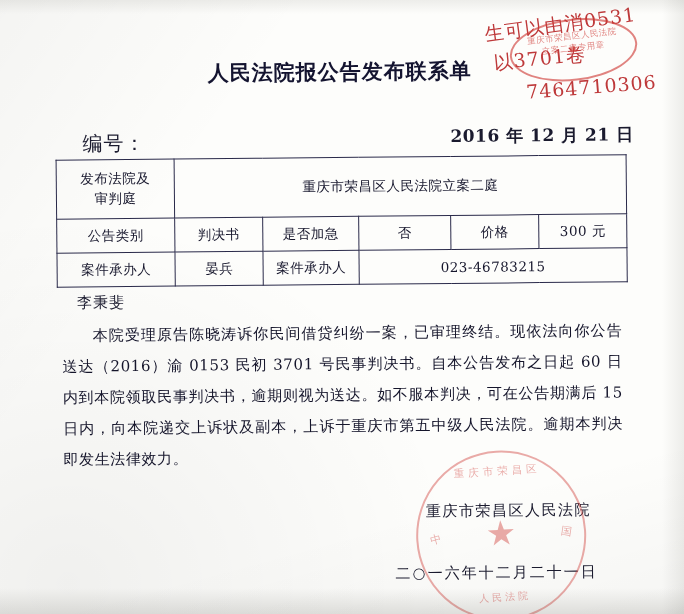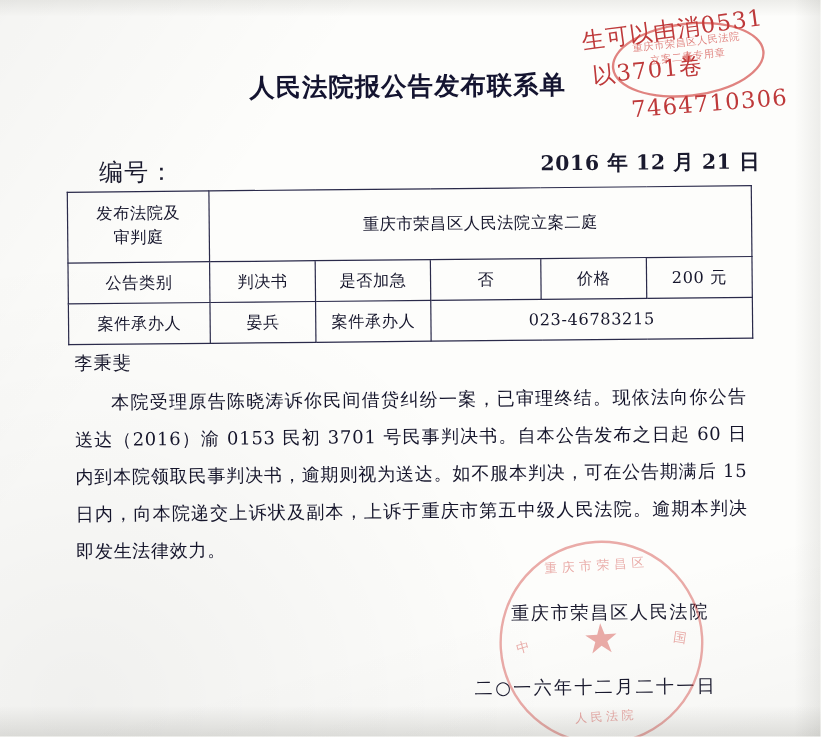--- a/index.html
+++ b/index.html
@@ -139,21 +139,21 @@
     color: #16162c;
     letter-spacing: 0.5px;
   }
   #table tr.r1 td { height: 52px; }
   #table tr.r2 td, #table tr.r3 td { height: 27px; }
   .cell-multiline { line-height: 1.45; }
 
   
   .salutation {
     position: absolute;
-    left: 62px; top: 291px;
+    left: 77px; top: 291px;
     font-size: 15px;
     font-family: "DejaVu Serif", "Liberation Serif", serif;
     letter-spacing: 1px;
   }
   #body-text {
     position: absolute;
     left: 62px;
     top: 318px;
     width: 560px;
     font-size: 15px;
@@ -281,21 +281,21 @@
             发布法院及<br>审判庭
           </td>
           <td colspan="5">重庆市荣昌区人民法院立案二庭</td>
         </tr>
         <tr class="r2">
           <td>公告类别</td>
           <td>判决书</td>
           <td>是否加急</td>
           <td>否</td>
           <td>价格</td>
-          <td>200 元</td>
+          <td>300 元</td>
         </tr>
         <tr class="r3">
           <td>案件承办人</td>
           <td>晏兵</td>
           <td>案件承办人</td>
           <td colspan="3">023-46783215</td>
         </tr>
       </tbody>
     </table>
 

